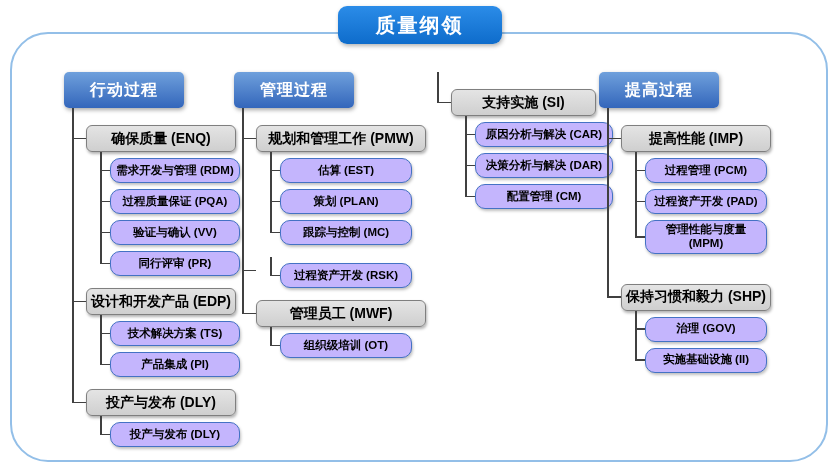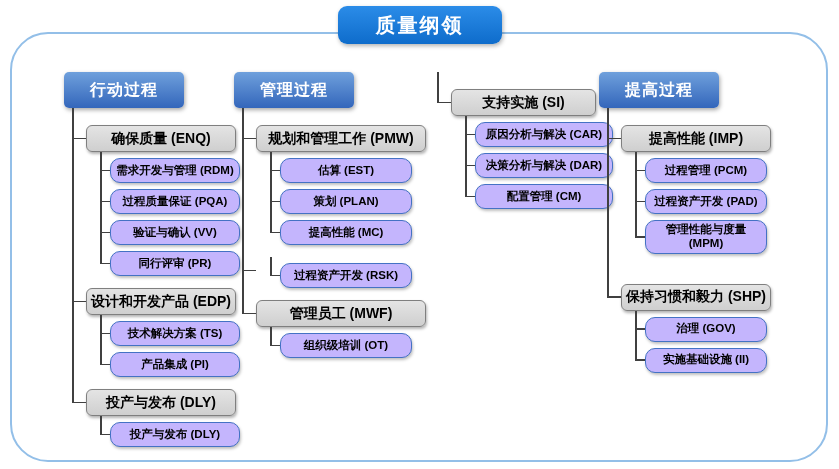--- a/index.html
+++ b/index.html
@@ -130,21 +130,21 @@
         <div class="group">
           <div class="group-box">规划和管理工作 (PMW)</div>
           <div class="children">
             <div class="child">
               <div class="child-box">估算 (EST)</div>
             </div>
             <div class="child">
               <div class="child-box">策划 (PLAN)</div>
             </div>
             <div class="child">
-              <div class="child-box">提高性能 (MC)</div>
+              <div class="child-box">跟踪与控制 (MC)</div>
             </div>
           </div>
         </div>
         <div class="group">
           <div class="children">
             <div class="child">
               <div class="child-box">过程资产开发 (RSK)</div>
             </div>
           </div>
         </div>

